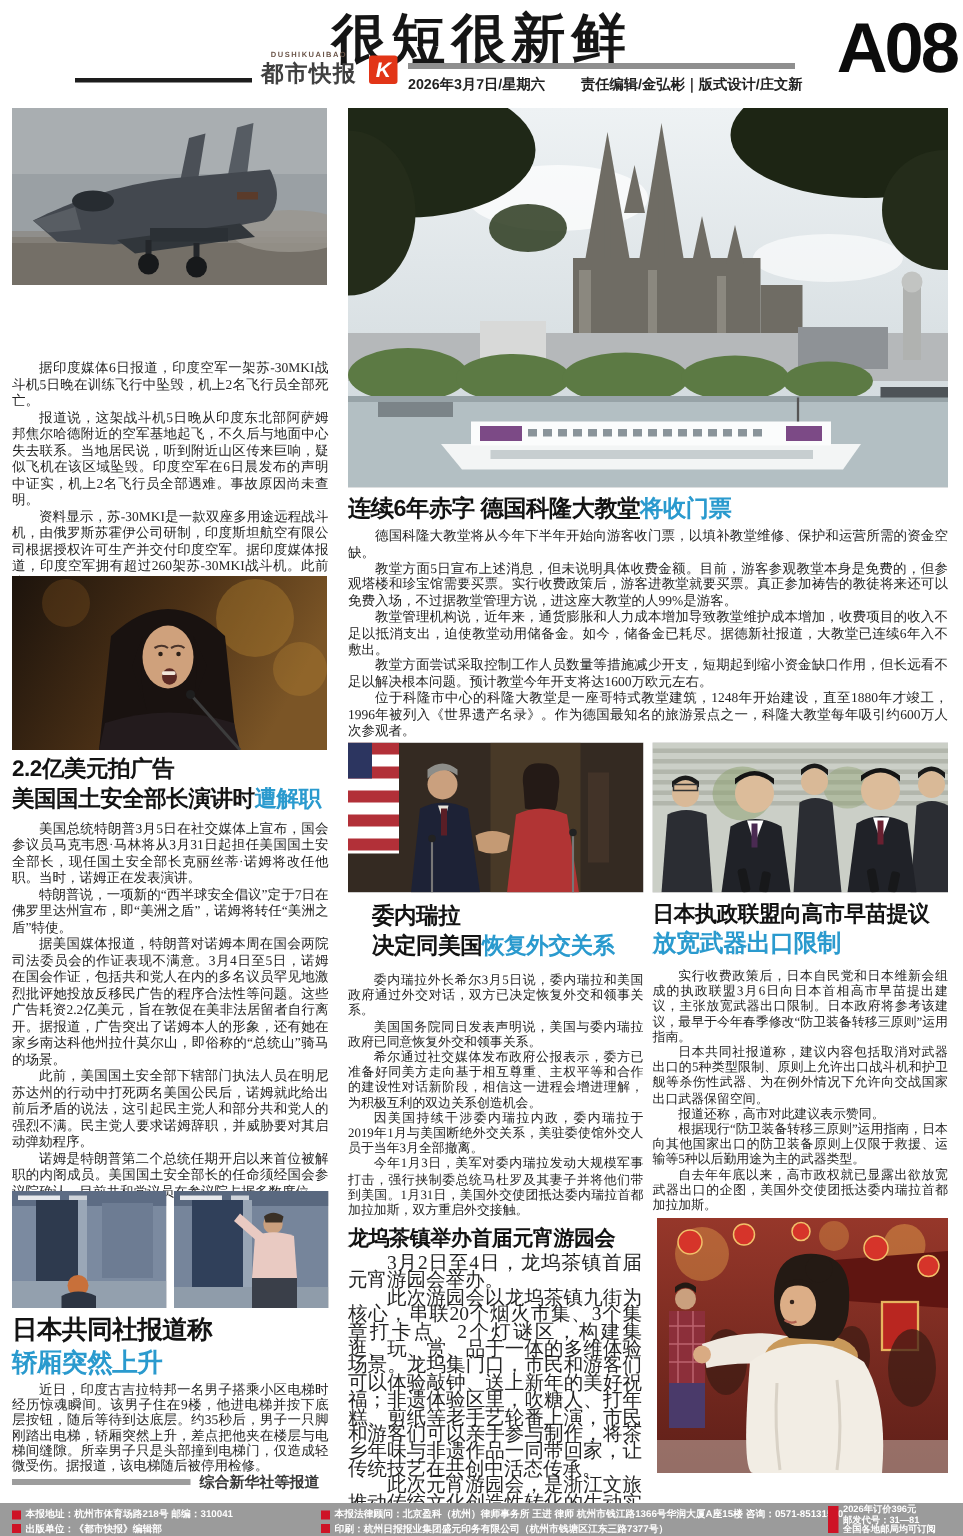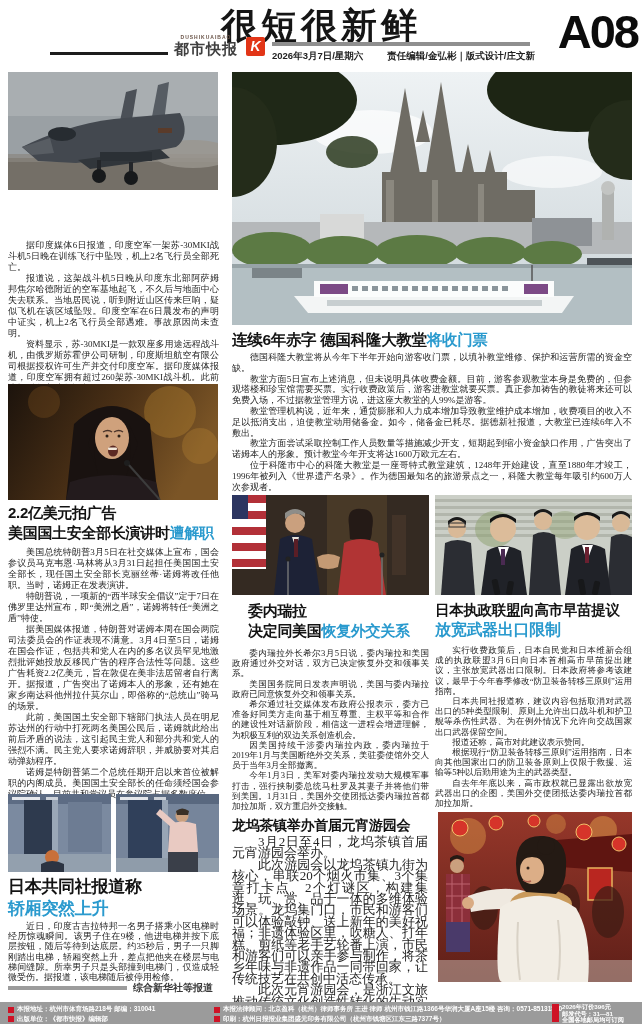--- a/index.html
+++ b/index.html
@@ -252,21 +252,21 @@
     </svg>
   </div>
 
   <div class="atitle" style="left:232px;top:330px;width:400px;font-size:15.5px;">
     <div><span>连续6年赤字 德国科隆大教堂</span><span class="blue">将收门票</span></div>
   </div>
   <div class="body" style="left:232px;top:352px;width:400px;line-height:10.8px;">
     <p>德国科隆大教堂将从今年下半年开始向游客收门票，以填补教堂维修、保护和运营所需的资金空缺。</p>
     <p>教堂方面5日宣布上述消息，但未说明具体收费金额。目前，游客参观教堂本身是免费的，但参观塔楼和珍宝馆需要买票。实行收费政策后，游客进教堂就要买票。真正参加祷告的教徒将来还可以免费入场，不过据教堂管理方说，进这座大教堂的人99%是游客。</p>
     <p>教堂管理机构说，近年来，通货膨胀和人力成本增加导致教堂维护成本增加，收费项目的收入不足以抵消支出，迫使教堂动用储备金。如今，储备金已耗尽。据德新社报道，大教堂已连续6年入不敷出。</p>
-    <p>教堂方面尝试采取控制工作人员数量等措施减少开支，短期起到缩小资金缺口作用，广告突出了诺姆本人的形象。预计教堂今年开支将达1600万欧元左右。</p>
+    <p>教堂方面尝试采取控制工作人员数量等措施减少开支，短期起到缩小资金缺口作用，但长远看不足以解决根本问题。预计教堂今年开支将达1600万欧元左右。</p>
     <p>位于科隆市中心的科隆大教堂是一座哥特式教堂建筑，1248年开始建设，直至1880年才竣工，1996年被列入《世界遗产名录》。作为德国最知名的旅游景点之一，科隆大教堂每年吸引约600万人次参观者。</p>
   </div>
 
   <div class="ph" style="left:232px;top:495px;width:197px;height:100px;">
     <svg width="197" height="100" viewBox="0 0 197 100">
       <rect width="197" height="100" fill="#342a22"></rect>
       <rect x="95" width="60" height="100" fill="#59452c" opacity="0.55"></rect>
       <g>
         <rect x="0" y="0" width="34" height="74" fill="#fff"></rect>
         <rect x="0" y="0" width="34" height="8" fill="#b23038"></rect>

